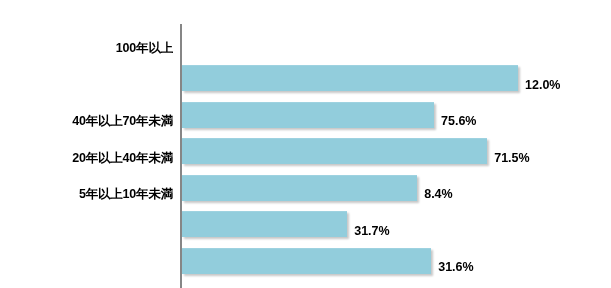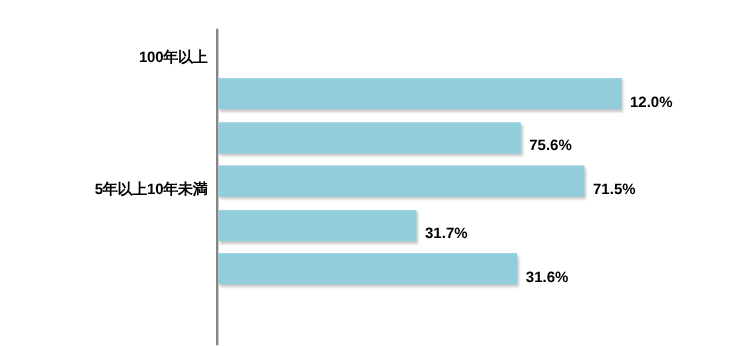--- a/index.html
+++ b/index.html
@@ -96,23 +96,31 @@
             <div class="value-label">12.0%</div>
           </div>
         </div>
         <div class="row">
           <div class="bar-wrap">
             <div class="bar" style="width: 252px; background: rgb(146, 205, 220);"></div>
             <div class="value-label">75.6%</div>
           </div>
         </div>
         <div class="row">
+          <div class="cat-label">40年以上70年未満</div>
           <div class="bar-wrap">
             <div class="bar" style="width: 305.2px; background: rgb(146, 205, 220);"></div>
             <div class="value-label">71.5%</div>
+          </div>
+        </div>
+        <div class="row">
+          <div class="cat-label">20年以上40年未満</div>
+          <div class="bar-wrap">
+            <div class="bar" style="width: 235.2px; background: rgb(146, 205, 220);"></div>
+            <div class="value-label">8.4%</div>
           </div>
         </div>
         <div class="row">
           <div class="cat-label">5年以上10年未満</div>
           <div class="bar-wrap">
             <div class="bar" style="width: 165.2px; background: rgb(146, 205, 220);"></div>
             <div class="value-label">31.7%</div>
           </div>
         </div>
         <div class="row">

